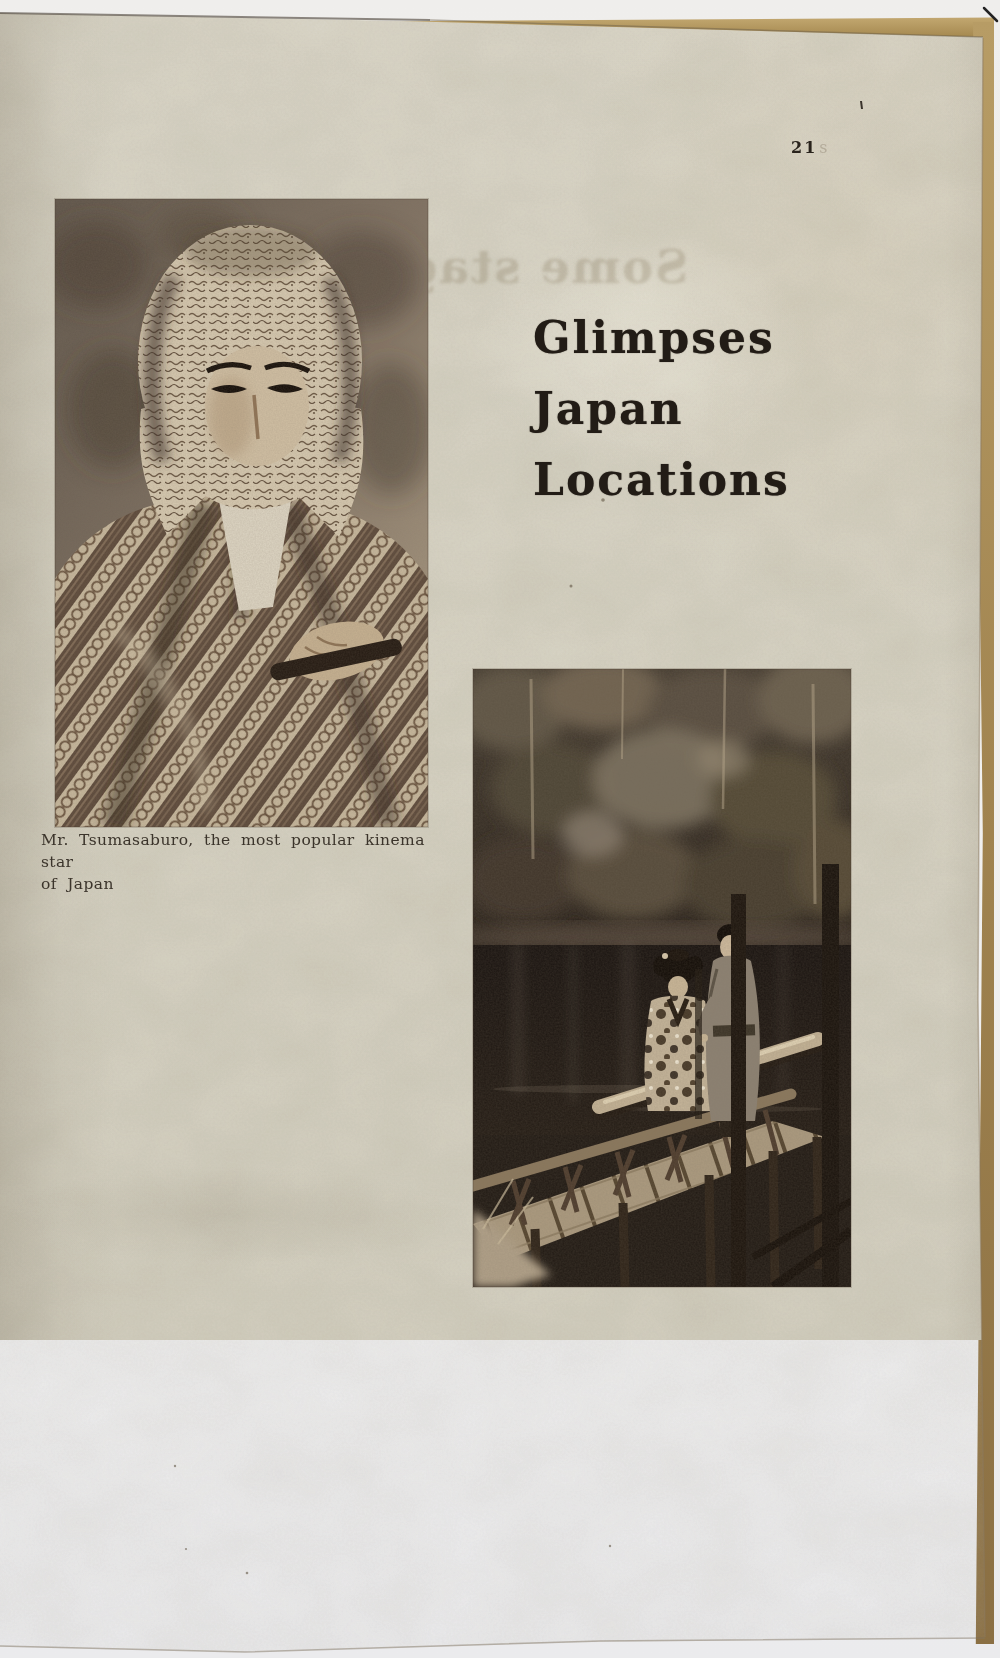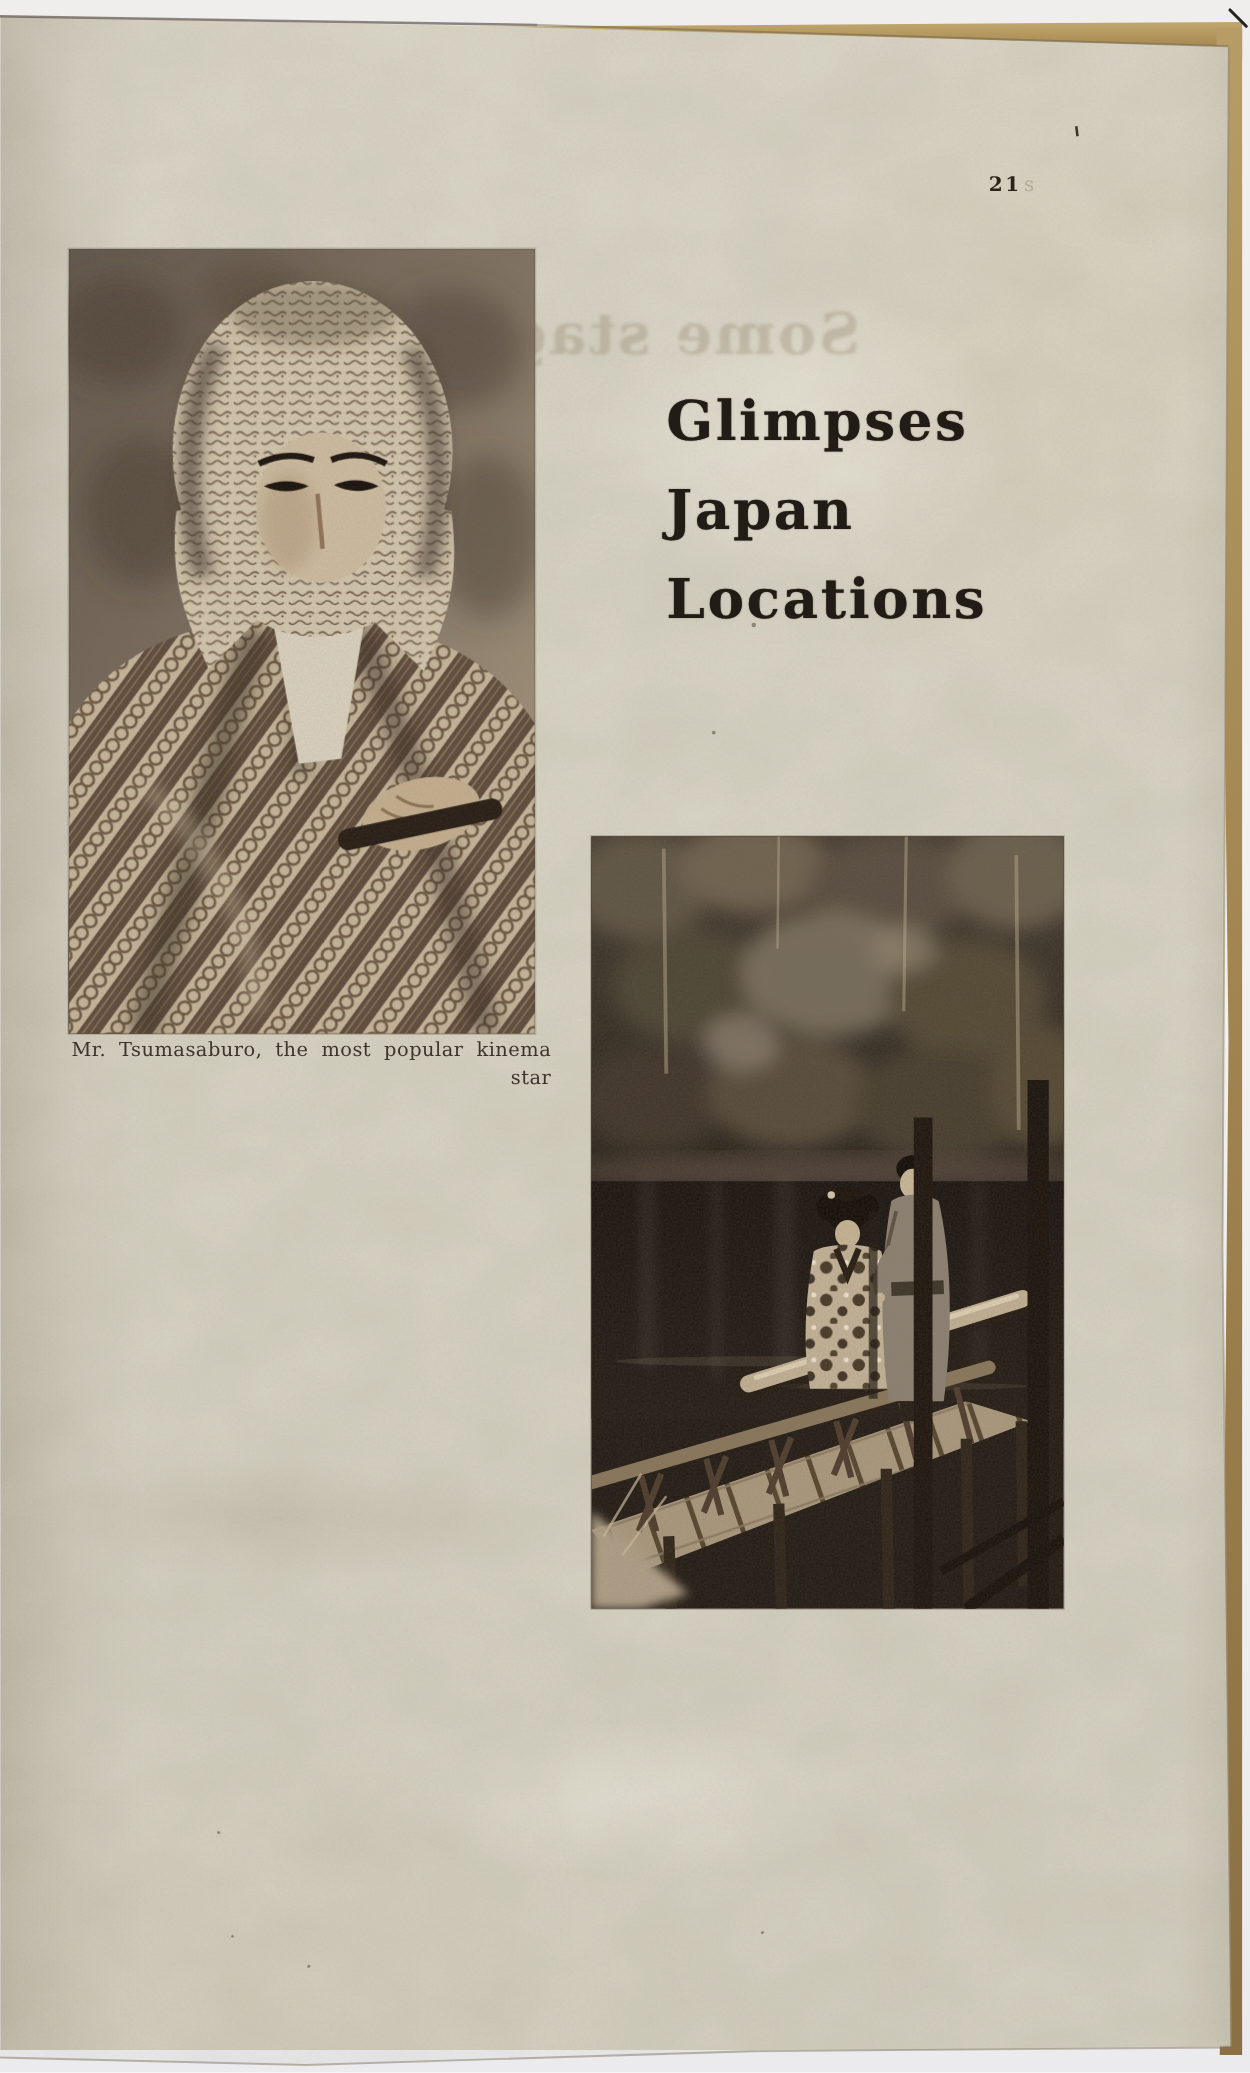--- a/index.html
+++ b/index.html
@@ -15,21 +15,21 @@
     background:linear-gradient(180deg,#c6ab74,#96793f);
     clip-path:polygon(0 22%,100% 8%,100% 96%,55% 82%,0 58%);
   }
   .edge-right{
     left:966px;top:22px;width:28px;height:1622px;z-index:1;
     background:linear-gradient(180deg,#b79c65,#a0834f 50%,#8a6f43);
     clip-path:polygon(25% 0,100% 0,100% 100%,35% 100%,60% 50%);
   }
   
   .page{
-    left:0;top:0;width:1000px;height:1640px;z-index:2;
+    left:0;top:0;width:1000px;height:1340px;z-index:2;
     clip-path:polygon(0 13px,400px 21px,983px 37px,978px 1000px,985px 1637px,600px 1642px,245px 1652px,0 1647px);
     background:
       radial-gradient(240px 170px at 640px 350px, rgba(246,243,231,0.55), transparent 70%),
       radial-gradient(320px 70px at 230px 1215px, rgba(148,140,120,0.20), transparent 70%),
       radial-gradient(280px 90px at 510px 1440px, rgba(240,237,226,0.5), transparent 70%),
       radial-gradient(420px 520px at 860px 260px, rgba(213,204,182,0.38), transparent 72%),
       radial-gradient(500px 300px at 200px 1600px, rgba(206,199,180,0.30), transparent 75%),
       linear-gradient(90deg, rgba(116,106,86,0.22), rgba(116,106,86,0.06) 60px, transparent 115px),
       linear-gradient(270deg, rgba(116,106,86,0.16), transparent 55px),
       linear-gradient(180deg,#dbd7c9 0%,#d8d4c5 55%,#d5d1c2 100%);
@@ -49,21 +49,21 @@
   .pageno .smudge{color:rgba(120,110,90,0.35);font-weight:normal;margin-left:2px;}
   .title{
     left:533px;top:302px;width:420px;
     font-size:44px;line-height:71px;font-weight:bold;letter-spacing:2px;
     color:#221c16;text-shadow:0 0 1px rgba(30,24,18,0.65);
   }
   figure{margin:0;padding:0;position:absolute;box-shadow:0 0 0 1px rgba(90,80,65,0.25);}
   .photo-portrait{left:55px;top:199px;width:373px;height:628px;}
   .photo-bridge{left:473px;top:669px;width:378px;height:618px;}
   .caption{
-    text-align:right;font-size:15.5px;color:#3b342b;
+    text-align:left;font-size:15.5px;color:#3b342b;
     word-spacing:5px;letter-spacing:0.4px;line-height:22px;
   }
   .cap-portrait{left:41px;top:829px;width:400px;}
   .cap-bridge{left:462px;top:1290px;width:400px;}
   .artifacts{left:0;top:0;z-index:3;pointer-events:none;}
 </style>
 </head>
 <body>
 
 <div class="abs edge-top"></div>
@@ -185,20 +185,21 @@
         <rect x="214" y="452" width="134" height="17" rx="8" fill="#241a12" transform="rotate(-12 281 460)"></rect>
       </g>
 
       <rect width="373" height="628" filter="url(#grainL)" opacity="0.5"></rect>
       <rect width="373" height="628" fill="none" stroke="#463a2e" stroke-opacity="0.4"></rect>
     </svg>
   </figure>
 
   <div class="abs caption cap-portrait">
     <div>Mr. Tsumasaburo, the most popular kinema star</div>
+    <div>of Japan</div>
   </div>
 
   <figure class="photo-bridge" aria-label="Man and woman in kimono standing on a rustic log bridge over a dark forest pond">
     <svg width="378" height="618" viewBox="0 0 378 618">
       <defs>
         <linearGradient id="forG" x1="0" y1="0" x2="0" y2="1">
           <stop offset="0" stop-color="#453c31"></stop>
             <stop offset="1" stop-color="#29211a"></stop>
         </linearGradient>
         <linearGradient id="pondG" x1="0" y1="0" x2="0" y2="1">

